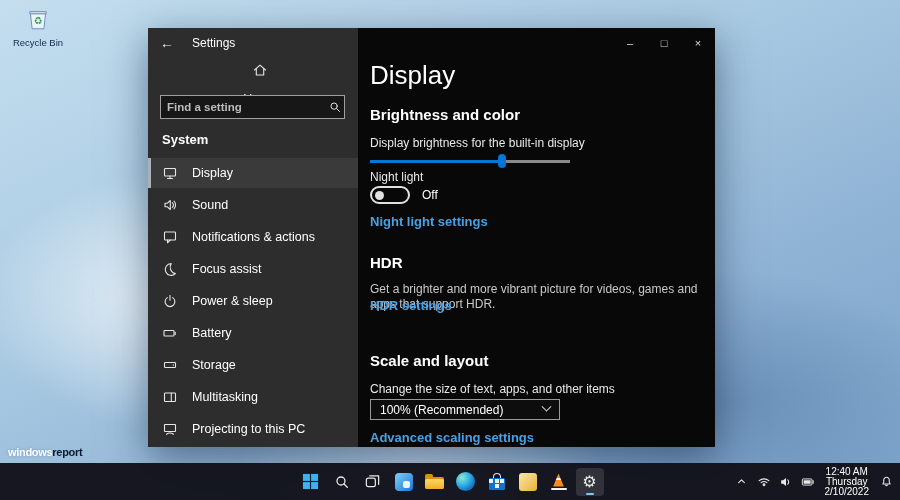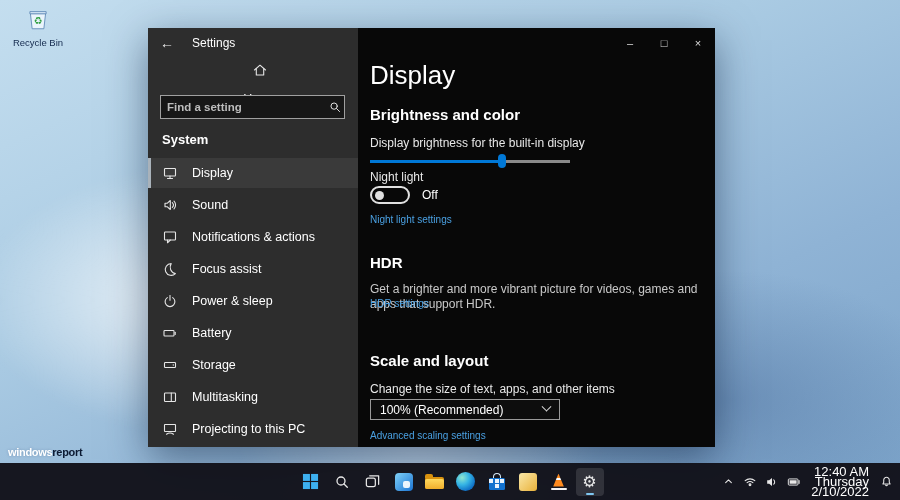--- a/index.html
+++ b/index.html
@@ -49,21 +49,21 @@
     padding-left:14px;gap:14px;font-size:12.5px;color:#fff;cursor:pointer;box-sizing:border-box;}
   .nav-item.sel{background:#3a3a3a;}
   .selbar{position:absolute;left:0;top:0;width:3px;height:100%;background:#a9b2ba;}
 
   .content{position:absolute;top:30px;left:210px;right:0;bottom:0;background:#080808;}
   .abs{position:absolute;left:12px;}
   .page-title{top:2px;font-size:26px;font-weight:400;color:#fff;margin:0;}
   .sect{font-size:15px;font-weight:bold;color:#fff;margin:0;}
   .lbl{font-size:12px;color:#e8e8e8;}
   .desc{font-size:12px;line-height:15px;color:#c9c9c9;width:345px;}
-  .link{font-size:10px;color:#4aa0e2;cursor:pointer;}
+  .link{font-size:13px;color:#4aa0e2;cursor:pointer;font-weight:bold;}
 
   .slider{top:96px;width:200px;height:14px;cursor:pointer;}
   .track{position:absolute;top:6px;left:0;width:200px;height:3px;background:#8a8a8a;}
   .fill{height:100%;background:#0078d7;width:66%;}
   .thumb{position:absolute;top:0;left:calc(66% - 4px);width:8px;height:14px;border-radius:4px;background:#0078d7;}
 
   .toggle-row{top:128px;display:flex;align-items:center;gap:12px;}
   .toggle{width:40px;height:18px;border:2px solid #e0e0e0;border-radius:10px;position:relative;
     box-sizing:border-box;cursor:pointer;}
   .knob{position:absolute;left:3px;top:2.5px;width:9px;height:9px;border-radius:50%;background:#e0e0e0;}
@@ -103,21 +103,21 @@
     gap:1.5px;justify-content:center;align-content:center;}
   .store-body span{width:4px;height:3.5px;background:#eaf4fd;}
   .apptile{width:18px;height:18px;border-radius:3px;background:linear-gradient(135deg,#fae8a8,#e9b23a);}
   .vlc{position:relative;width:16px;height:16px;display:flex;flex-direction:column;align-items:center;justify-content:flex-end;}
   .vlc-cone{width:14px;height:13px;clip-path:polygon(50% 0,88% 100%,12% 100%);
     background:linear-gradient(180deg,#ff8a1e 0 30%,#ffffff 30% 48%,#ff8a1e 48% 100%);}
   .vlc-base{width:16px;height:2px;border-radius:1px;background:#f4f4f4;margin-top:1px;}
 
   .tray{position:absolute;right:4px;top:0;height:100%;display:flex;align-items:center;gap:2px;}
   .traybtn{width:20px;height:26px;display:flex;align-items:center;justify-content:center;border-radius:4px;cursor:pointer;}
-  .clock{font-size:13px;line-height:10px;text-align:right;color:#fff;margin:16px 5px;cursor:pointer;}
+  .clock{font-size:10px;line-height:10px;text-align:center;color:#fff;margin:16px 5px;cursor:pointer;}
 </style>
 </head>
 <body>
 
 <div id="desktop">
   <div class="bg">
     <div class="bloom1"></div>
       <div class="bloom2"></div>
       <div class="bloom3"></div>
   </div>

